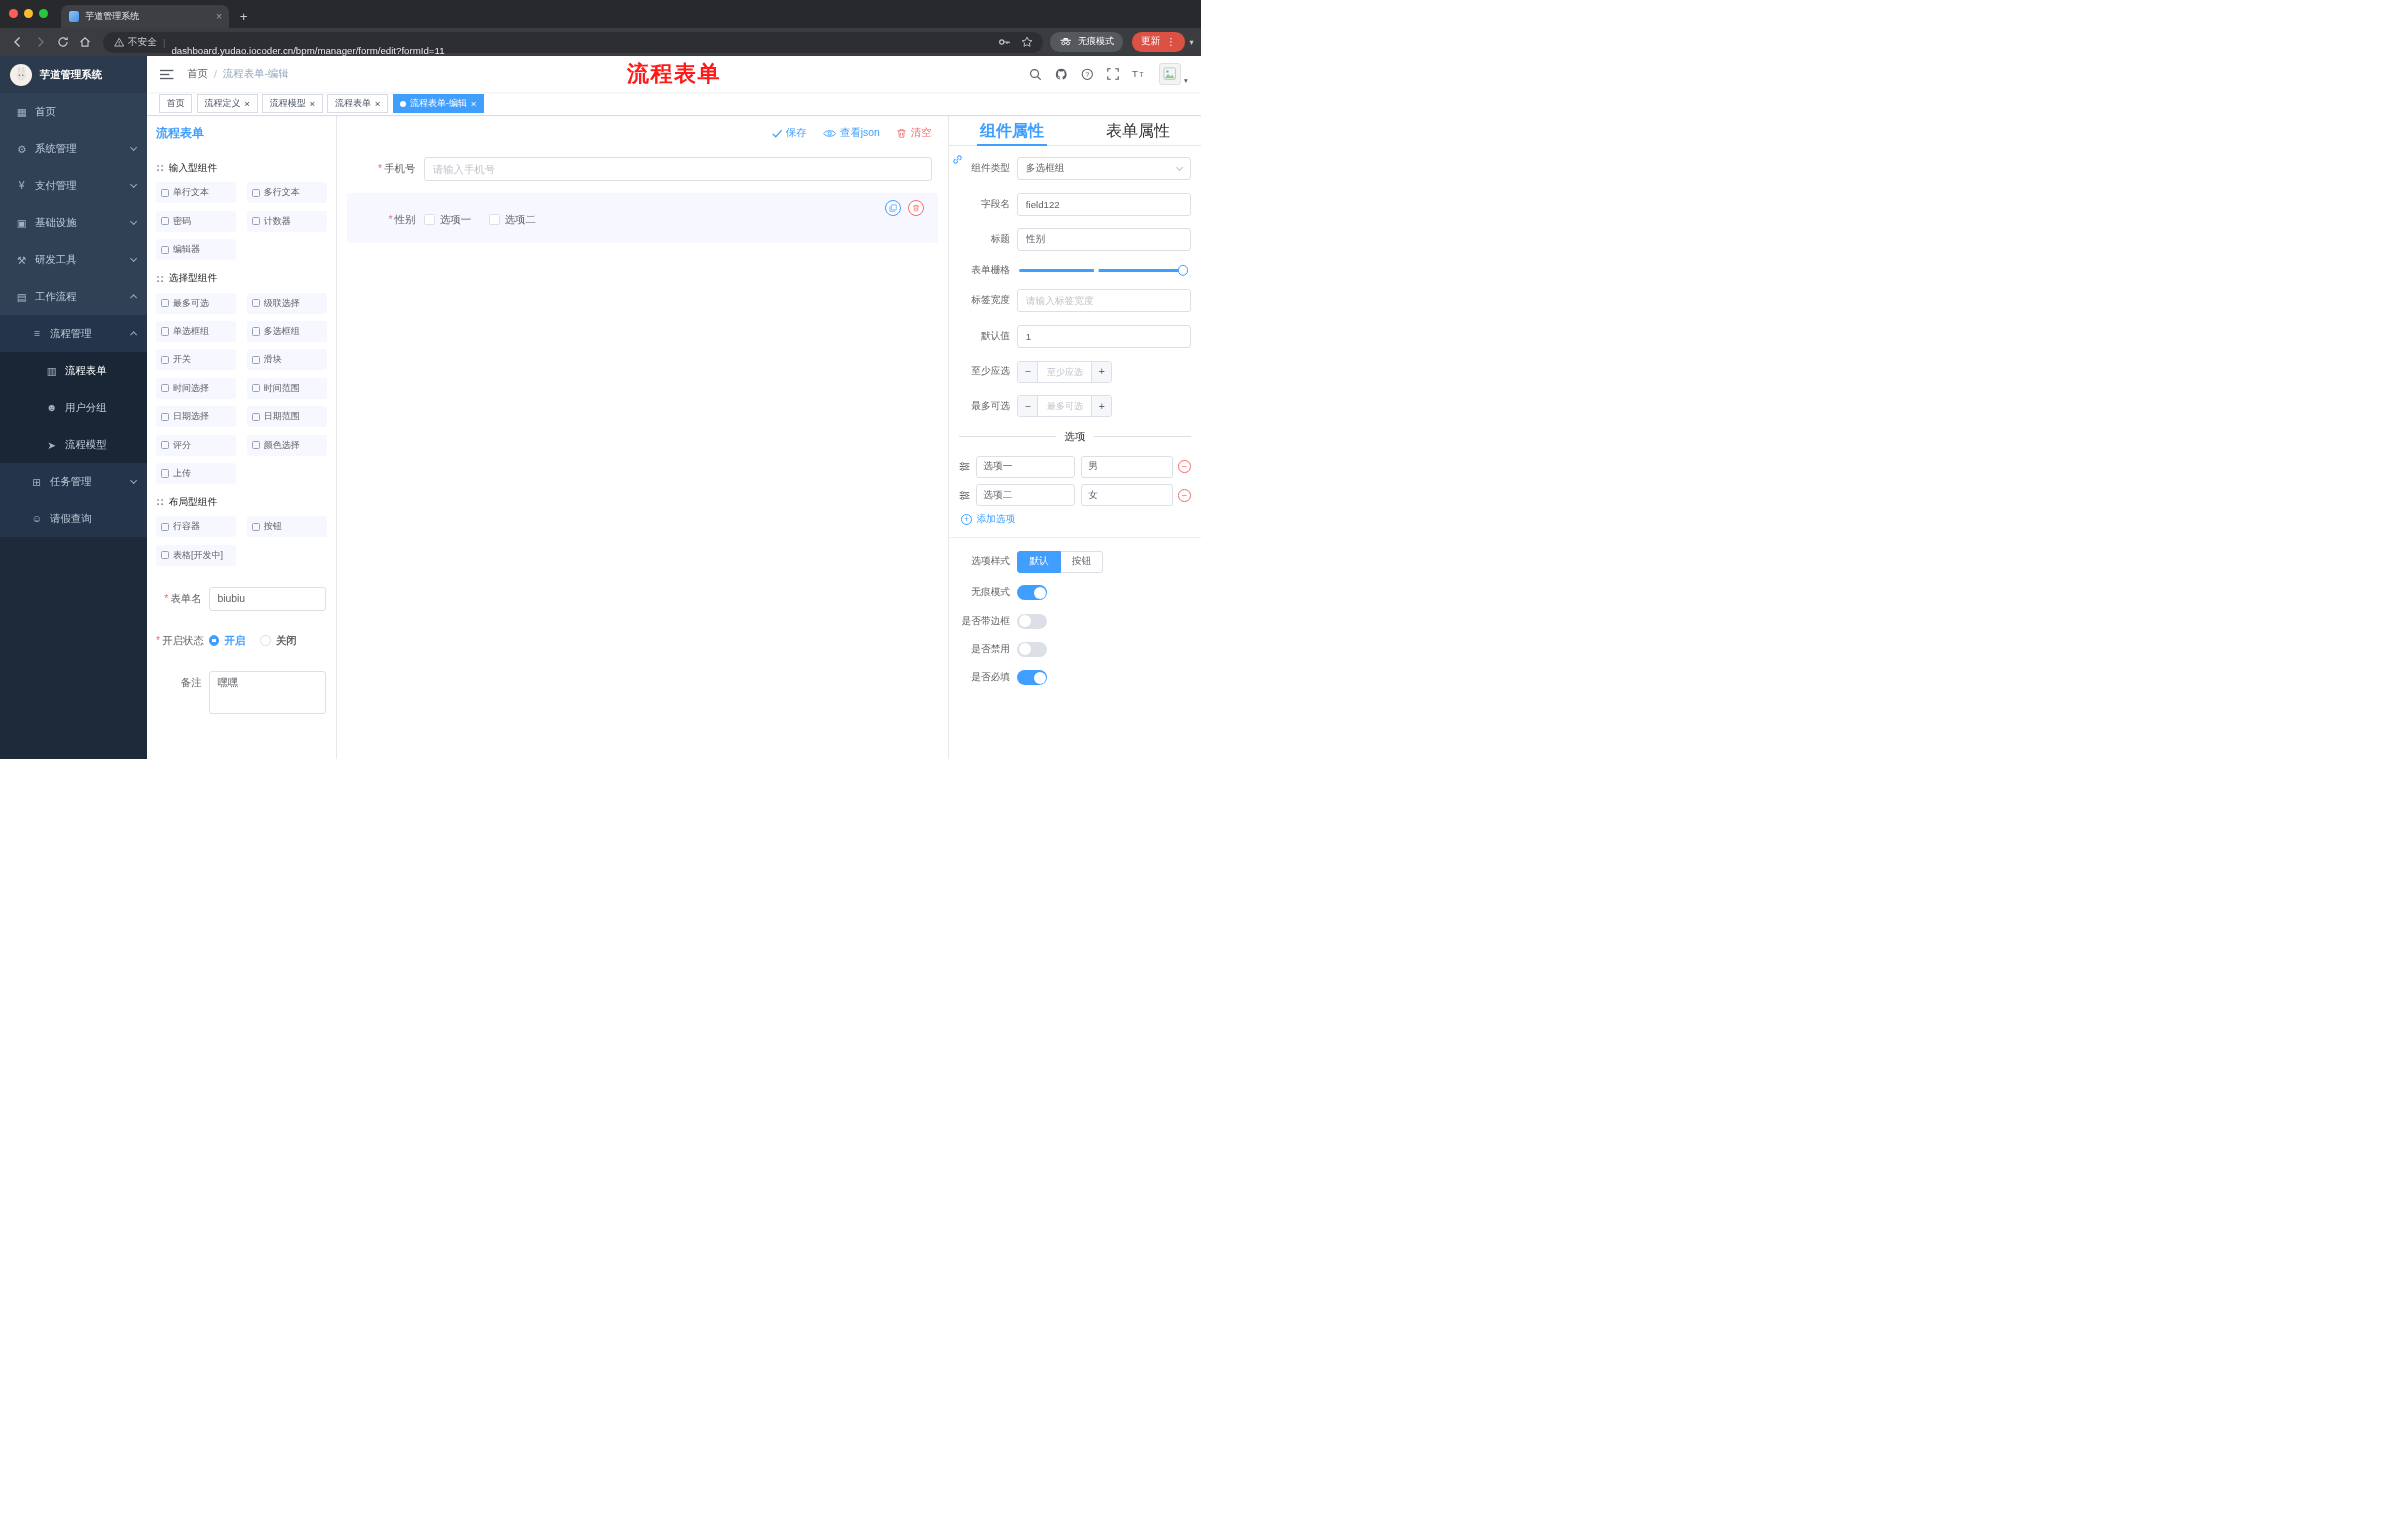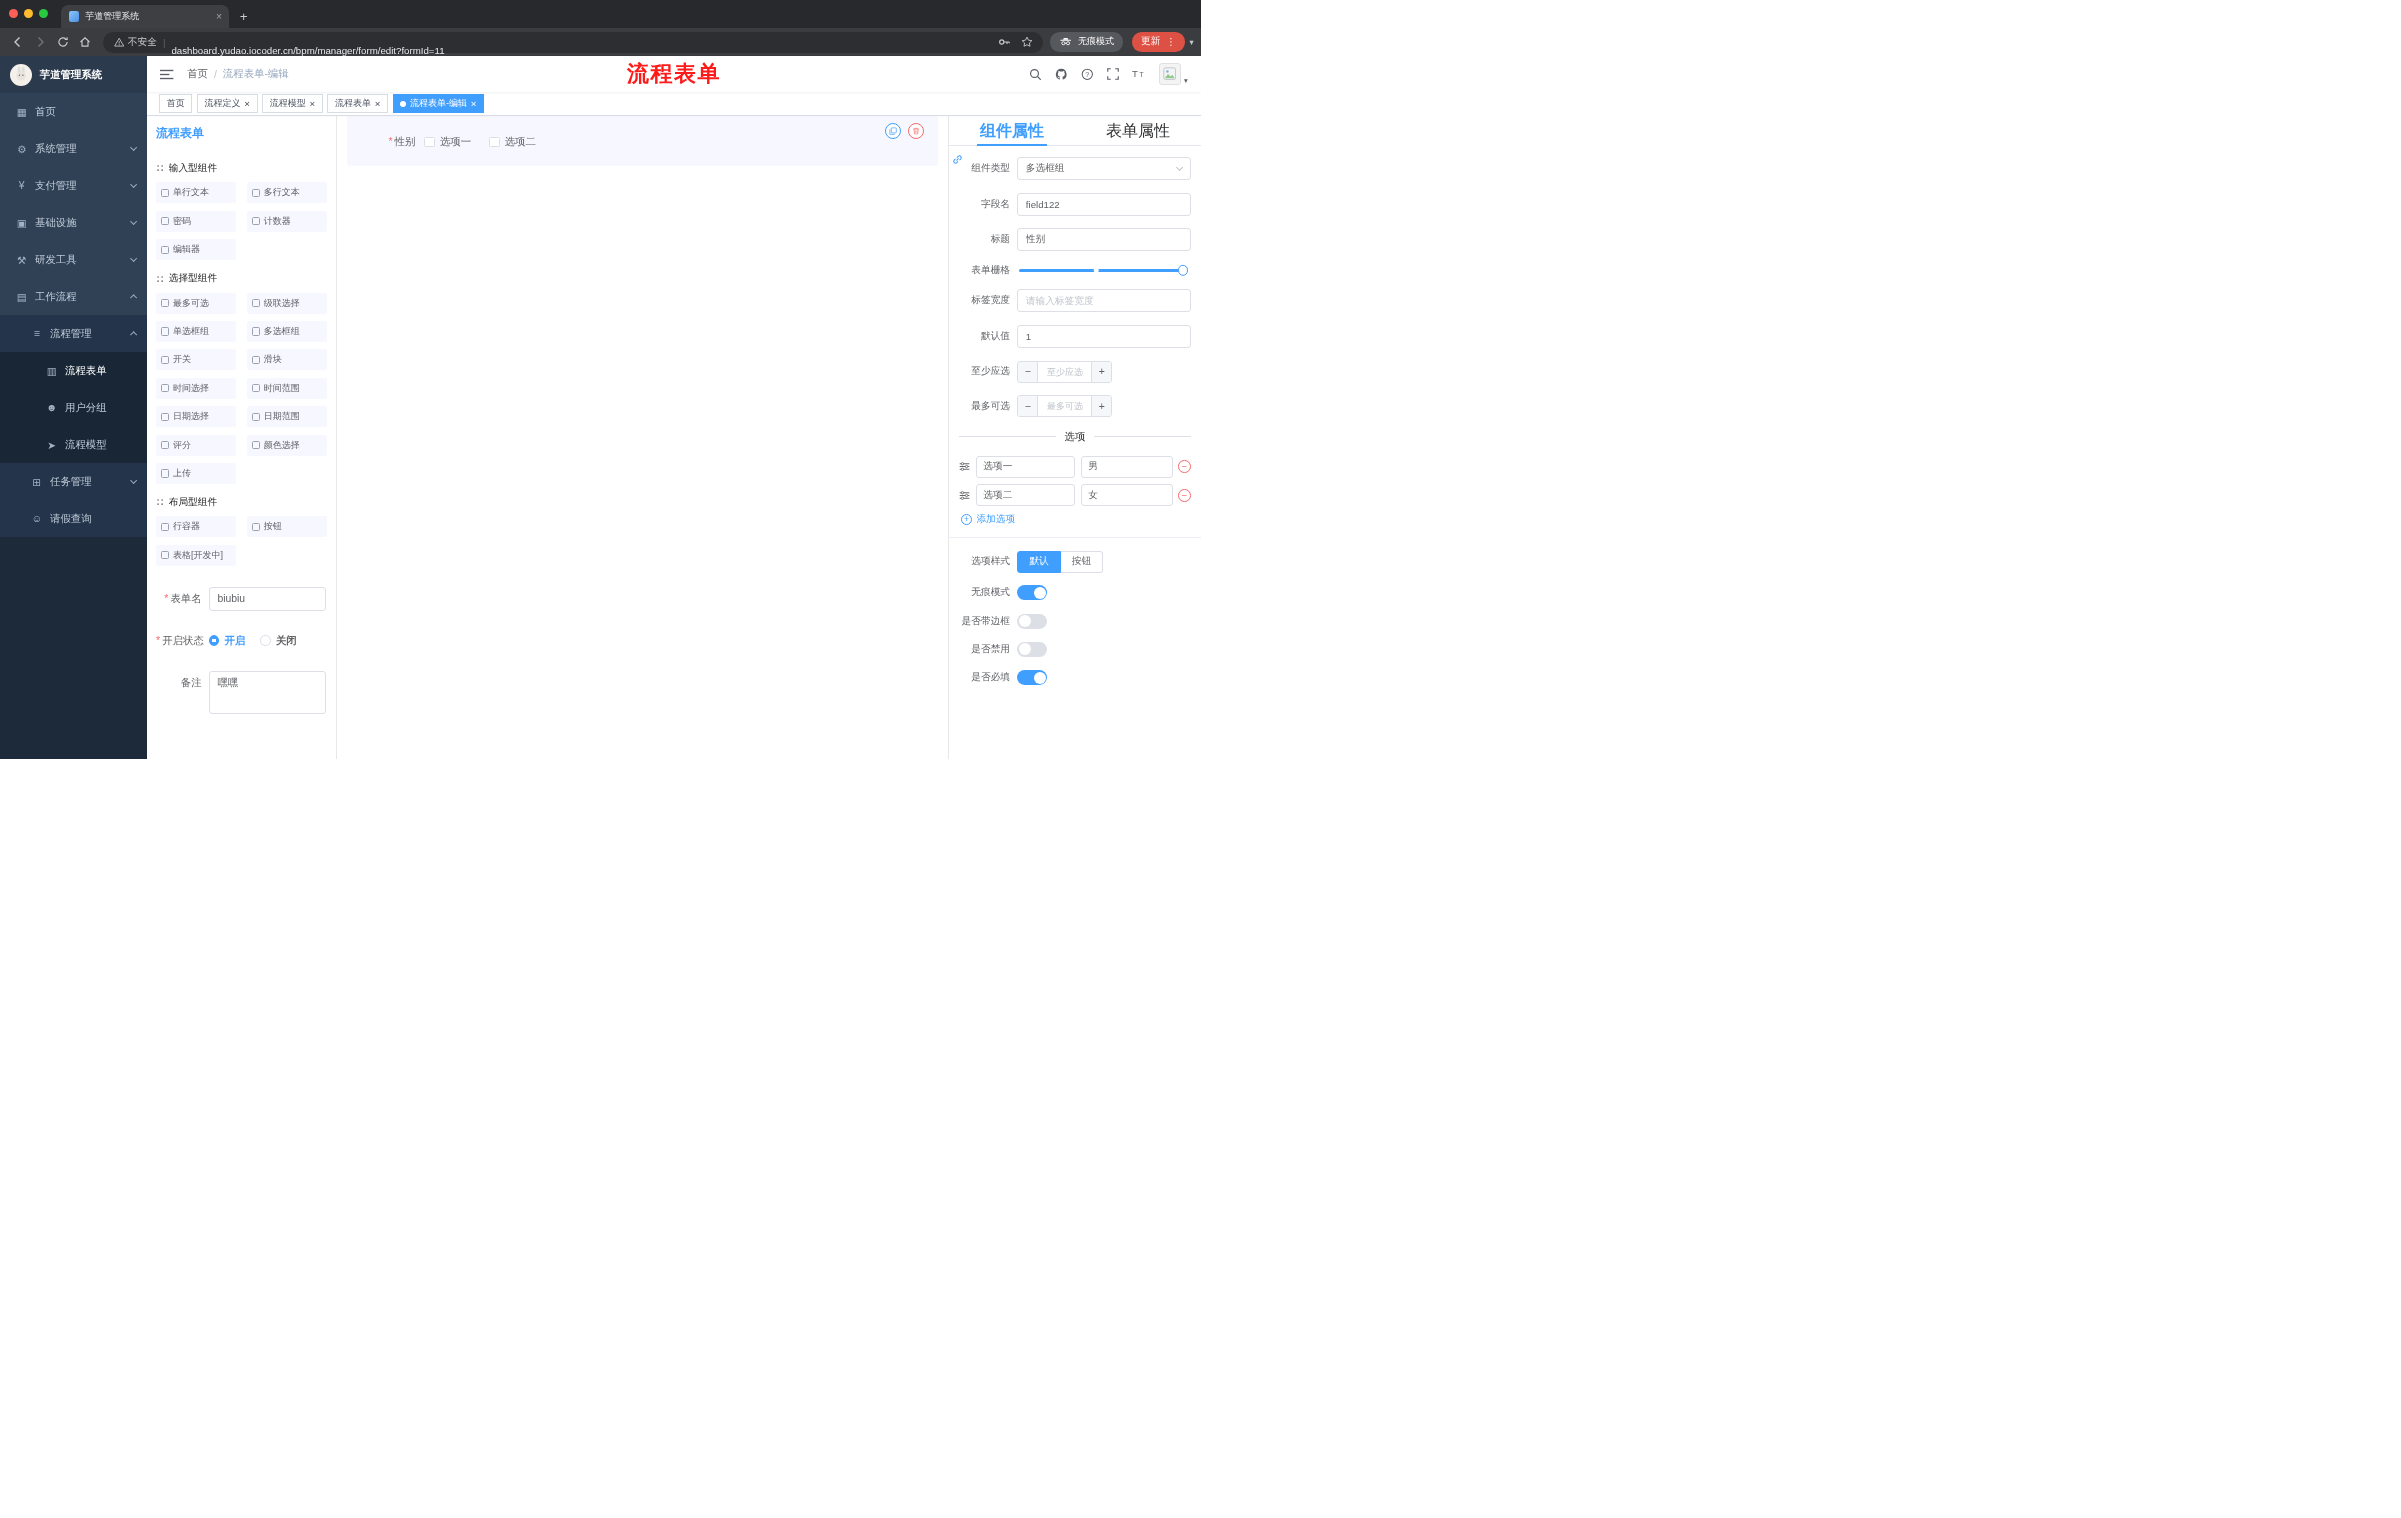--- a/index.html
+++ b/index.html
@@ -540,21 +540,52 @@
             </div>
             <div class="pf-row">
               <span class="pf-label">备注</span>
               <textarea class="el-input" style="">嘿嘿</textarea>
             </div>
           </div>
         </div>
       </div>
 
       <div class="canvas">
-
+        <div class="canvas-header">
+          <span class="text-btn">
+            <span>
+                <svg width="10.4" height="9" viewBox="0 0 14 12">
+                  <path d="M1 6.5 L5 10.5 L13 1.5" fill="none" stroke="currentColor" stroke-width="1.8"></path>
+                </svg>
+              </span>
+            <span>保存</span>
+          </span>
+          <span class="text-btn">
+            <span>
+                <svg width="13.4" height="9" viewBox="0 0 18 12">
+                  <path d="M1 6 C4 1 14 1 17 6 C14 11 4 11 1 6z" fill="none" stroke="currentColor" stroke-width="1.3"></path>
+                  <circle cx="9" cy="6" r="2.2" fill="none" stroke="currentColor" stroke-width="1.3"></circle>
+                </svg>
+              </span>
+            <span>查看json</span>
+          </span>
+          <span class="text-btn danger">
+            <span>
+                <svg width="11" height="11" viewBox="0 0 16 16" fill="none" stroke="currentColor" stroke-width="1.2">
+                  <path d="M2 4h12M5.5 4V2.5h5V4M4 4l.8 9.5h6.4L12 4M6.5 7v4M9.5 7v4"></path>
+                </svg>
+              </span>
+            <span>清空</span>
+          </span>
+        </div>
+
+        <div class="canvas-field">
+          <span class="cf-label req">手机号</span>
+          <input class="el-input" placeholder="请输入手机号" style="">
+        </div>
 
         <div class="canvas-field selected">
           <div class="field-actions">
             <span class="fa-btn">
               <svg width="8.2" height="8.2" viewBox="0 0 14 14" fill="none" stroke="currentColor" stroke-width="1.2">
                   <rect x="4" y="1.5" width="8.5" height="8.5" rx="1"></rect>
                   <path d="M10 12.5H1.5V4"></path>
                 </svg>
             </span>
             <span class="fa-btn del">

